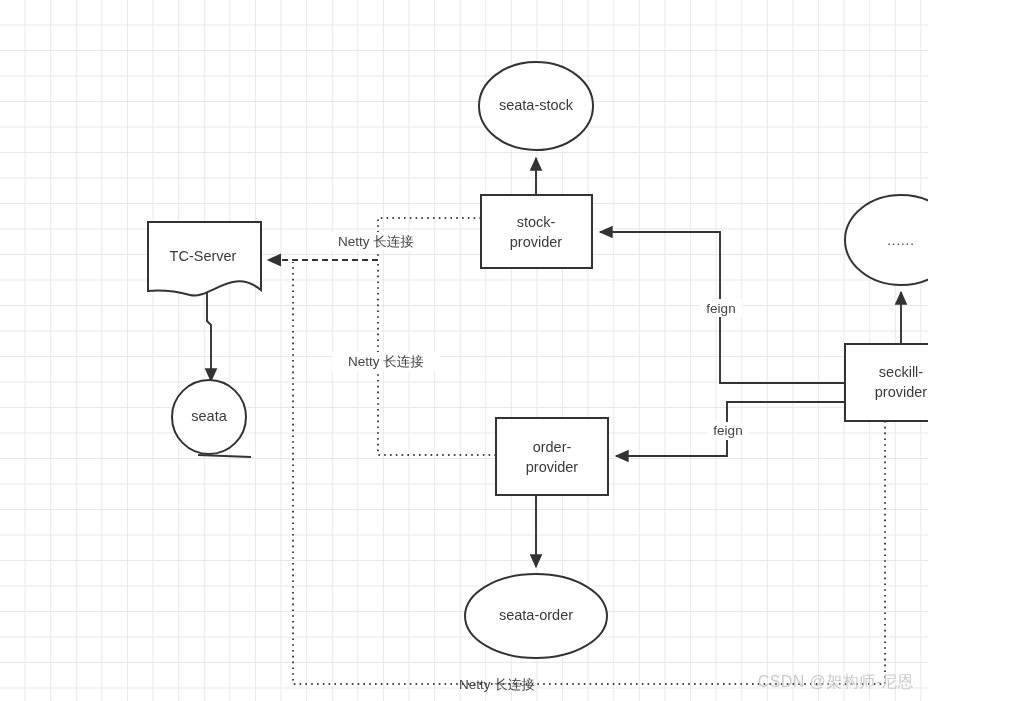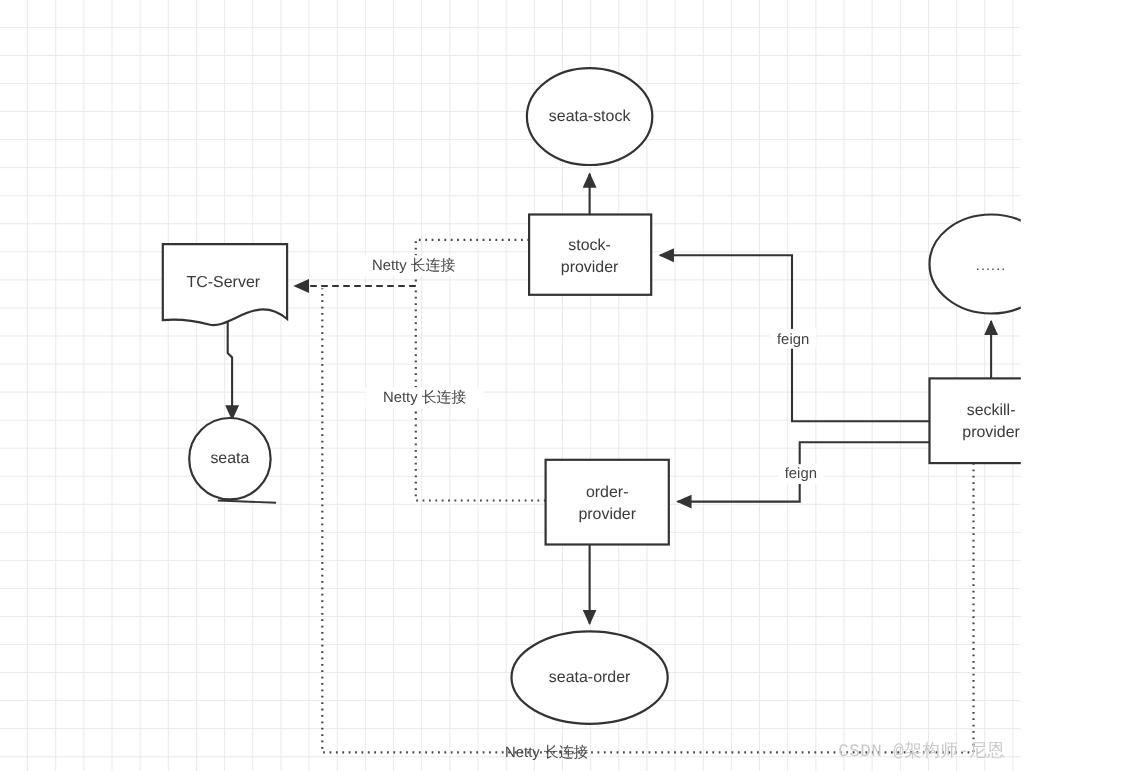--- a/index.html
+++ b/index.html
@@ -71,21 +71,21 @@
     stroke-width: 2;
     stroke-dasharray: 6 4;
   }
   .label-bg {
     fill: #ffffff;
   }
   .watermark {
     position: absolute;
     right: 14px;
     bottom: 8px;
-    font-family: Liberation Mono, monospace;
+    font-family: Liberation Sans, sans-serif;
     font-size: 16px;
     color: #c9c9c9;
     letter-spacing: 0.4px;
     white-space: nowrap;
     user-select: none;
   }
 </style>
 </head>
 <body>
 

